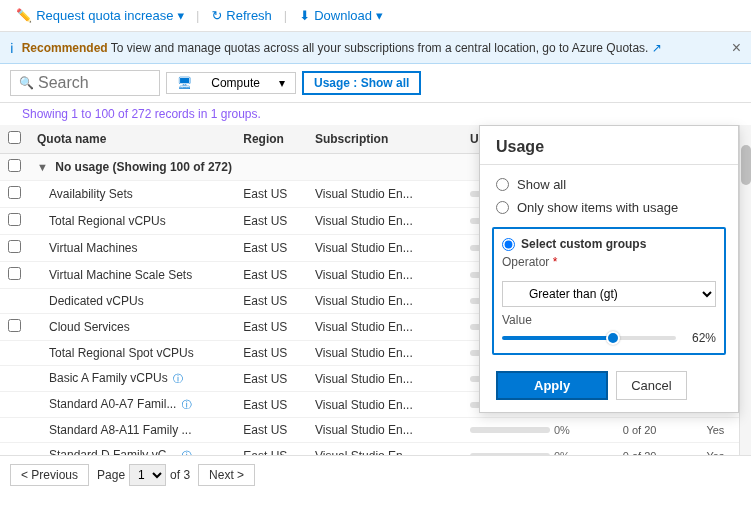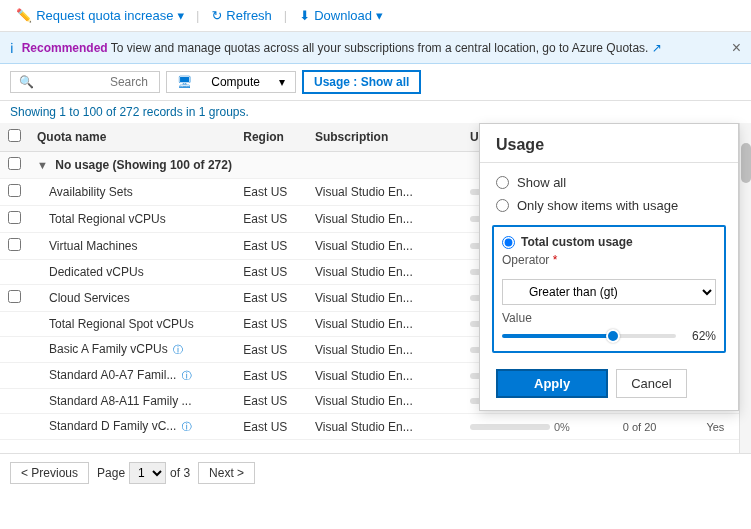--- a/index.html
+++ b/index.html
@@ -6,34 +6,34 @@
     body { font-family: 'Segoe UI', Arial, sans-serif; font-size: 13px; background: #fff; color: #333; width: 751px; height: 529px; overflow: hidden; }
 
     
     .toolbar { display: flex; align-items: center; gap: 4px; padding: 6px 10px; border-bottom: 1px solid #e0e0e0; background: #fff; }
     .toolbar-btn { display: flex; align-items: center; gap: 4px; background: none; border: none; cursor: pointer; color: #0078d4; font-size: 13px; padding: 2px 6px; }
     .toolbar-separator { color: #ccc; margin: 0 2px; }
 
     
     .info-banner { display: flex; align-items: center; gap: 8px; background: #e8f4fd; border-bottom: 1px solid #b3d9f5; padding: 6px 10px; font-size: 12px; color: #333; }
     .info-banner .info-icon { color: #0078d4; font-size: 14px; }
-    .info-banner strong { color: #a21caf; }
+    .info-banner strong { color: #a16207; }
     .info-banner .close-btn { margin-left: auto; background: none; border: none; cursor: pointer; color: #666; font-size: 16px; }
 
     
     .filter-bar { display: flex; align-items: center; gap: 6px; padding: 6px 10px; border-bottom: 1px solid #e0e0e0; background: #fff; }
     .search-box { display: flex; align-items: center; border: 1px solid #ccc; padding: 3px 8px; width: 150px; background: #fff; }
-    .search-box input { border: none; outline: none; font-size: 12px; width: 110px; text-align: right; }
+    .search-box input { border: none; outline: none; font-size: 16px; width: 110px; }
     .search-icon { color: #666; margin-right: 4px; font-size: 12px; }
     .compute-btn { display: flex; align-items: center; gap: 4px; border: 1px solid #ccc; padding: 3px 10px; background: #fff; cursor: pointer; font-size: 12px; min-width: 130px; justify-content: space-between; }
     .region-btn { display: flex; align-items: center; gap: 4px; border: 1px solid #ccc; padding: 3px 10px; background: #fff; cursor: pointer; font-size: 12px; }
     .usage-btn { display: flex; align-items: center; gap: 4px; border: 2px solid #0078d4; padding: 3px 10px; background: #fff; cursor: pointer; font-size: 12px; color: #0078d4; font-weight: 600; }
 
     
-    .records-count { padding: 4px 10px; font-size: 12px; color: #0369a1; }
+    .records-count { padding: 4px 22px; font-size: 12px; color: #8b5cf6; }
 
     
     .main-area { position: relative; display: flex; height: calc(529px - 160px); }
 
     
     .table-container { flex: 1; overflow: hidden; }
     table { width: 100%; border-collapse: collapse; font-size: 12px; }
     thead tr { background: #f5f5f5; border-bottom: 1px solid #ddd; }
     thead th { padding: 6px 8px; text-align: left; font-weight: 600; color: #333; white-space: nowrap; }
     tbody tr { border-bottom: 1px solid #f0f0f0; }
@@ -201,20 +201,36 @@
               <div class="usage-bar">
                 <div class="bar-bg">
                   <div class="bar-fill" style="width:0%"></div>
                 </div>
               </div>
             </td>
           <td></td>
           <td></td>
         </tr>
 
+        <tr>
+          <td class="checkbox-col"><input type="checkbox" class="checkbox" style=""></td>
+          <td class="indent">Virtual Machine Scale Sets</td>
+          <td>East US</td>
+          <td>Visual Studio En...</td>
+          <td></td>
+          <td>
+              <div class="usage-bar">
+                <div class="bar-bg">
+                  <div class="bar-fill" style="width:0%"></div>
+                </div>
+              </div>
+            </td>
+          <td></td>
+          <td></td>
+        </tr>
 
         <tr>
           <td class="checkbox-col"></td>
           <td class="indent">Dedicated vCPUs</td>
           <td>East US</td>
           <td>Visual Studio En...</td>
           <td></td>
           <td>
               <div class="usage-bar">
                 <div class="bar-bg">
@@ -348,21 +364,21 @@
         <span>Show all</span>
       </label>
       <label class="radio-item">
         <input type="radio" name="usage" value="only_usage" style="">
         <span>Only show items with usage</span>
       </label>
     </div>
     <div class="custom-usage-box">
       <div class="custom-usage-row">
         <input type="radio" name="usage" value="custom" checked="" style="">
-        <span class="custom-label">Total custom usage</span>
+        <span class="custom-label">Select custom groups</span>
       </div>
       <div class="operator-label">
         <span>Operator</span>
         <span class="required-star">*</span>
       </div>
       <select class="operator-select">
         <option>Greater than (gt)</option>
         <option>Less than (lt)</option>
         <option>Equal to (eq)</option>
         <option>Greater than or equal (gte)</option>

